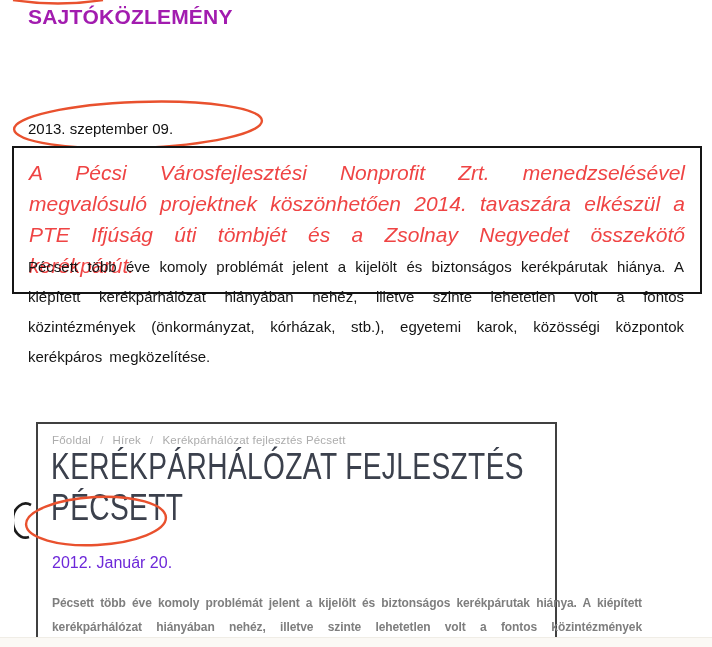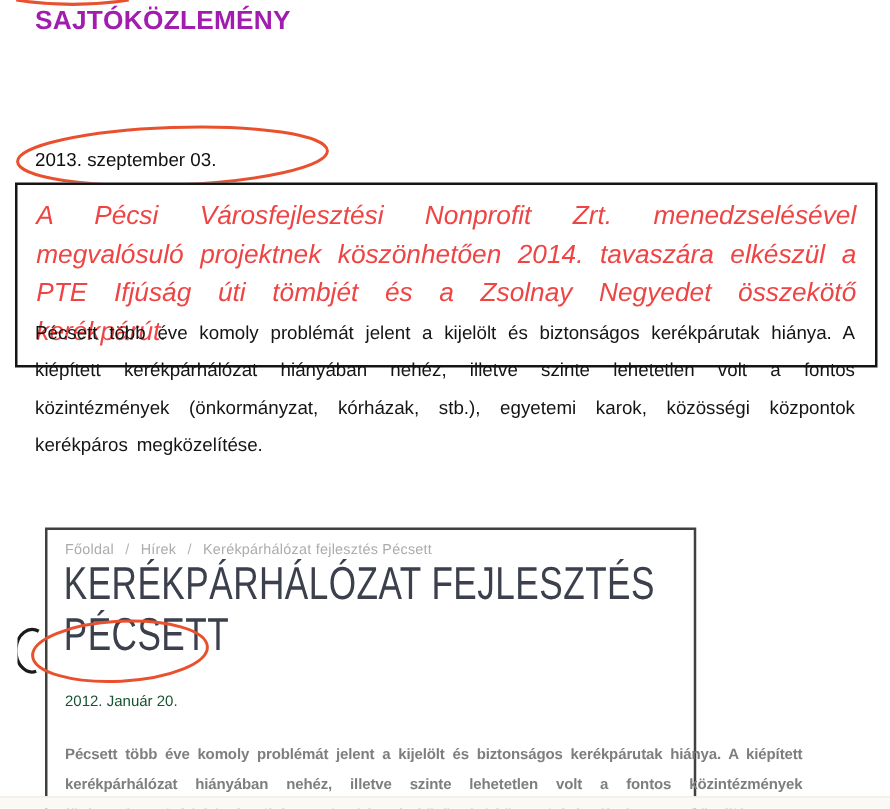--- a/index.html
+++ b/index.html
@@ -47,21 +47,21 @@
     letter-spacing:.2px;white-space:nowrap;
   }
   .crumbs .sep{margin:0 9px;color:#b5b5b5;}
   .site-heading{
     position:absolute;left:13px;top:22px;width:740px;
     font-size:37px;line-height:41px;color:#3b404c;
     transform:scaleX(0.76);transform-origin:left top;
     letter-spacing:.5px;font-weight:normal;margin:0;
   }
   .date-2{
-    position:absolute;left:14px;top:130px;font-size:12px;color:#14532d;
+    position:absolute;left:14px;top:130px;font-size:16px;color:#6d28d9;
   }
   .site-par{
     position:absolute;left:14px;top:168px;width:590px;
     font-size:12px;font-weight:bold;line-height:23.5px;letter-spacing:-0.1px;
     text-align:justify;word-spacing:2px;color:#7e7e7e;
   }
   
   .bottom-band{
     position:absolute;left:0;top:637px;width:712px;height:10px;
     background:#fbf9f5;border-top:1px solid #f0ede6;
@@ -72,21 +72,21 @@
 
 <div id="page">
 
   <svg class="ellipse-svg" style="left:10px;top:0;width:96px;height:8px;" viewBox="0 0 96 8">
     <path d="M 3 0 Q 48 7 93 0" fill="none" stroke="#e9512e" stroke-width="2.4"></path>
   </svg>
 
   <h1 class="doc-title">SAJTÓKÖZLEMÉNY</h1>
 
 
-  <div class="date-1">2013. szeptember 03.</div>
+  <div class="date-1">2013. szeptember 09.</div>
 
   <svg class="ellipse-svg" style="left:10px;top:99px;width:256px;height:54px;" viewBox="0 0 256 54">
     <ellipse cx="128" cy="26" rx="124" ry="23" fill="none" stroke="#e9512e" stroke-width="2.4" transform="rotate(-2 128 26)"></ellipse>
   </svg>
 
   <div class="quote-box">
     <p>A Pécsi Városfejlesztési Nonprofit Zrt. menedzselésével megvalósuló projektnek köszönhetően 2014. tavaszára elkészül a PTE Ifjúság úti tömbjét és a Zsolnay Negyedet összekötő kerékpárút.</p>
   </div>
 
   <div class="body-par">Pécsett több éve komoly problémát jelent a kijelölt és biztonságos kerékpárutak hiánya. A kiépített kerékpárhálózat hiányában nehéz, illetve szinte lehetetlen volt a fontos közintézmények (önkormányzat, kórházak, stb.), egyetemi karok, közösségi központok kerékpáros megközelítése.</div>

